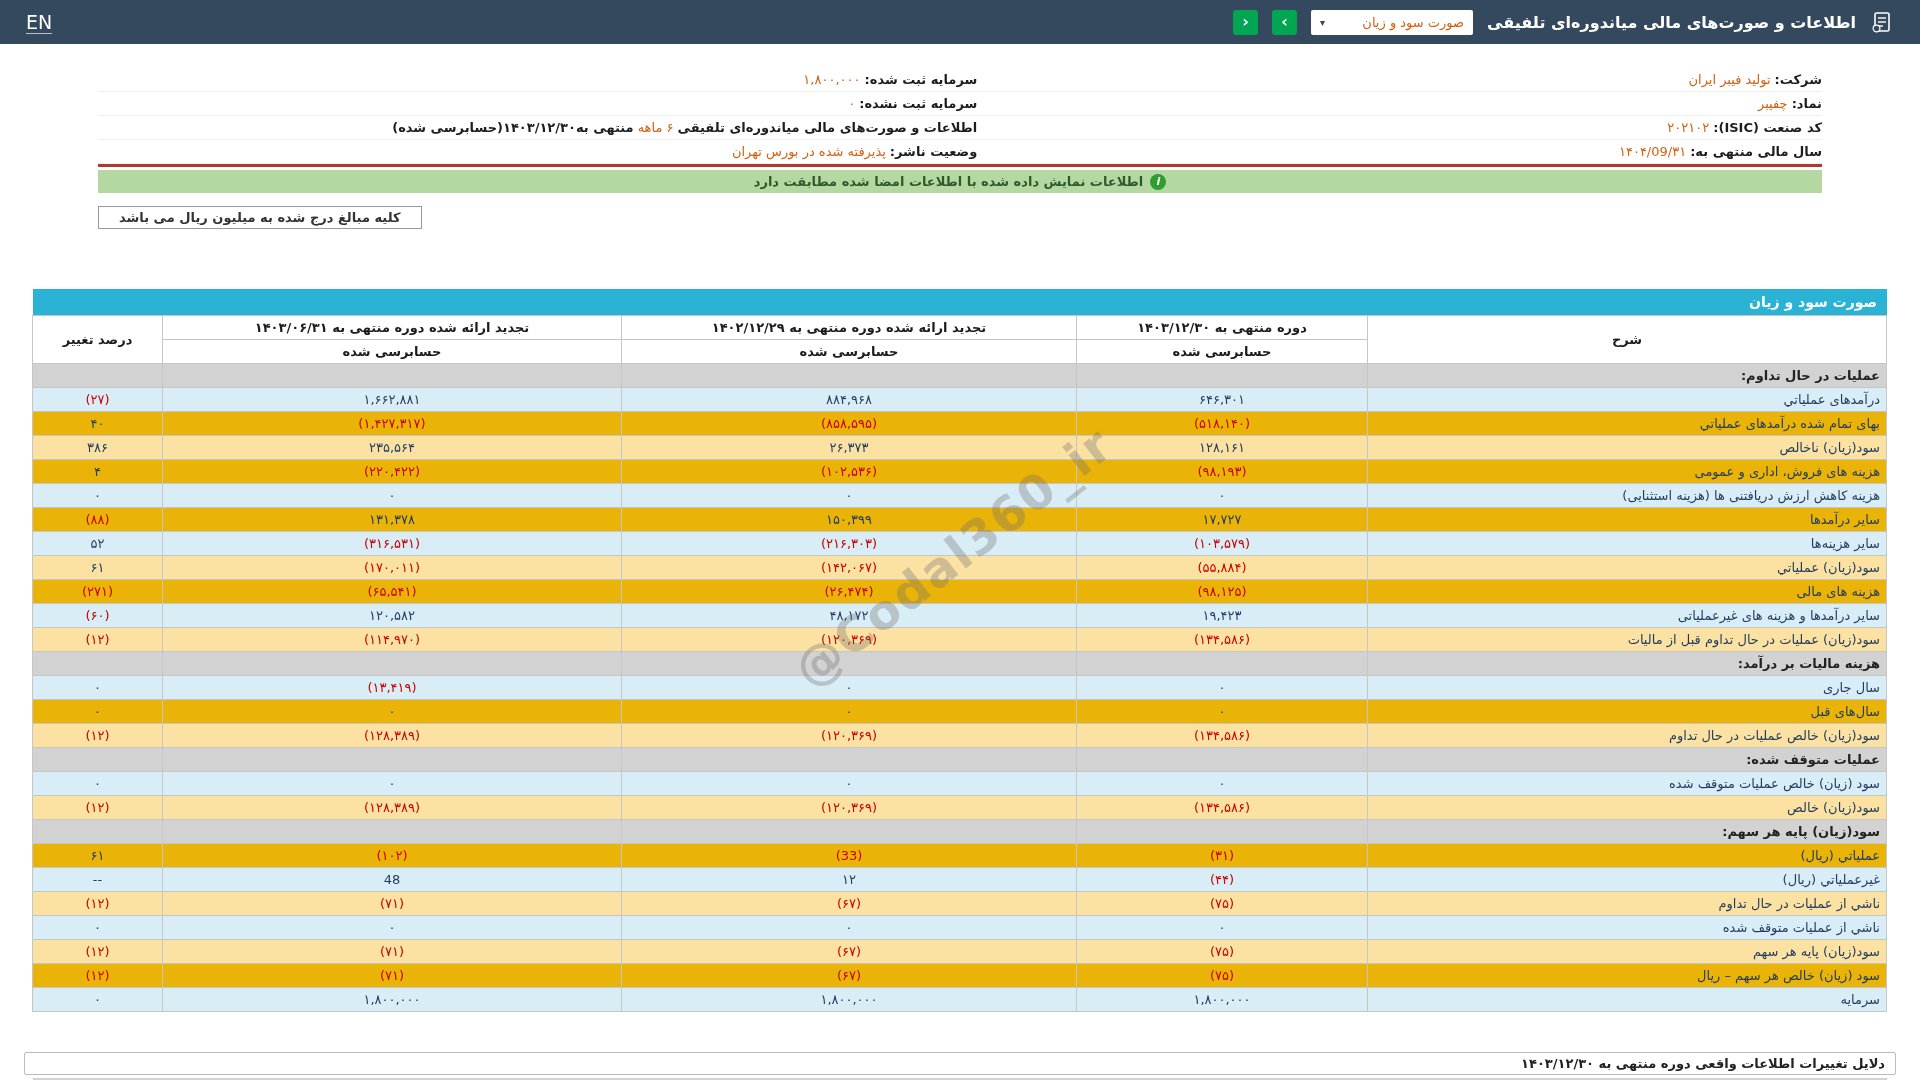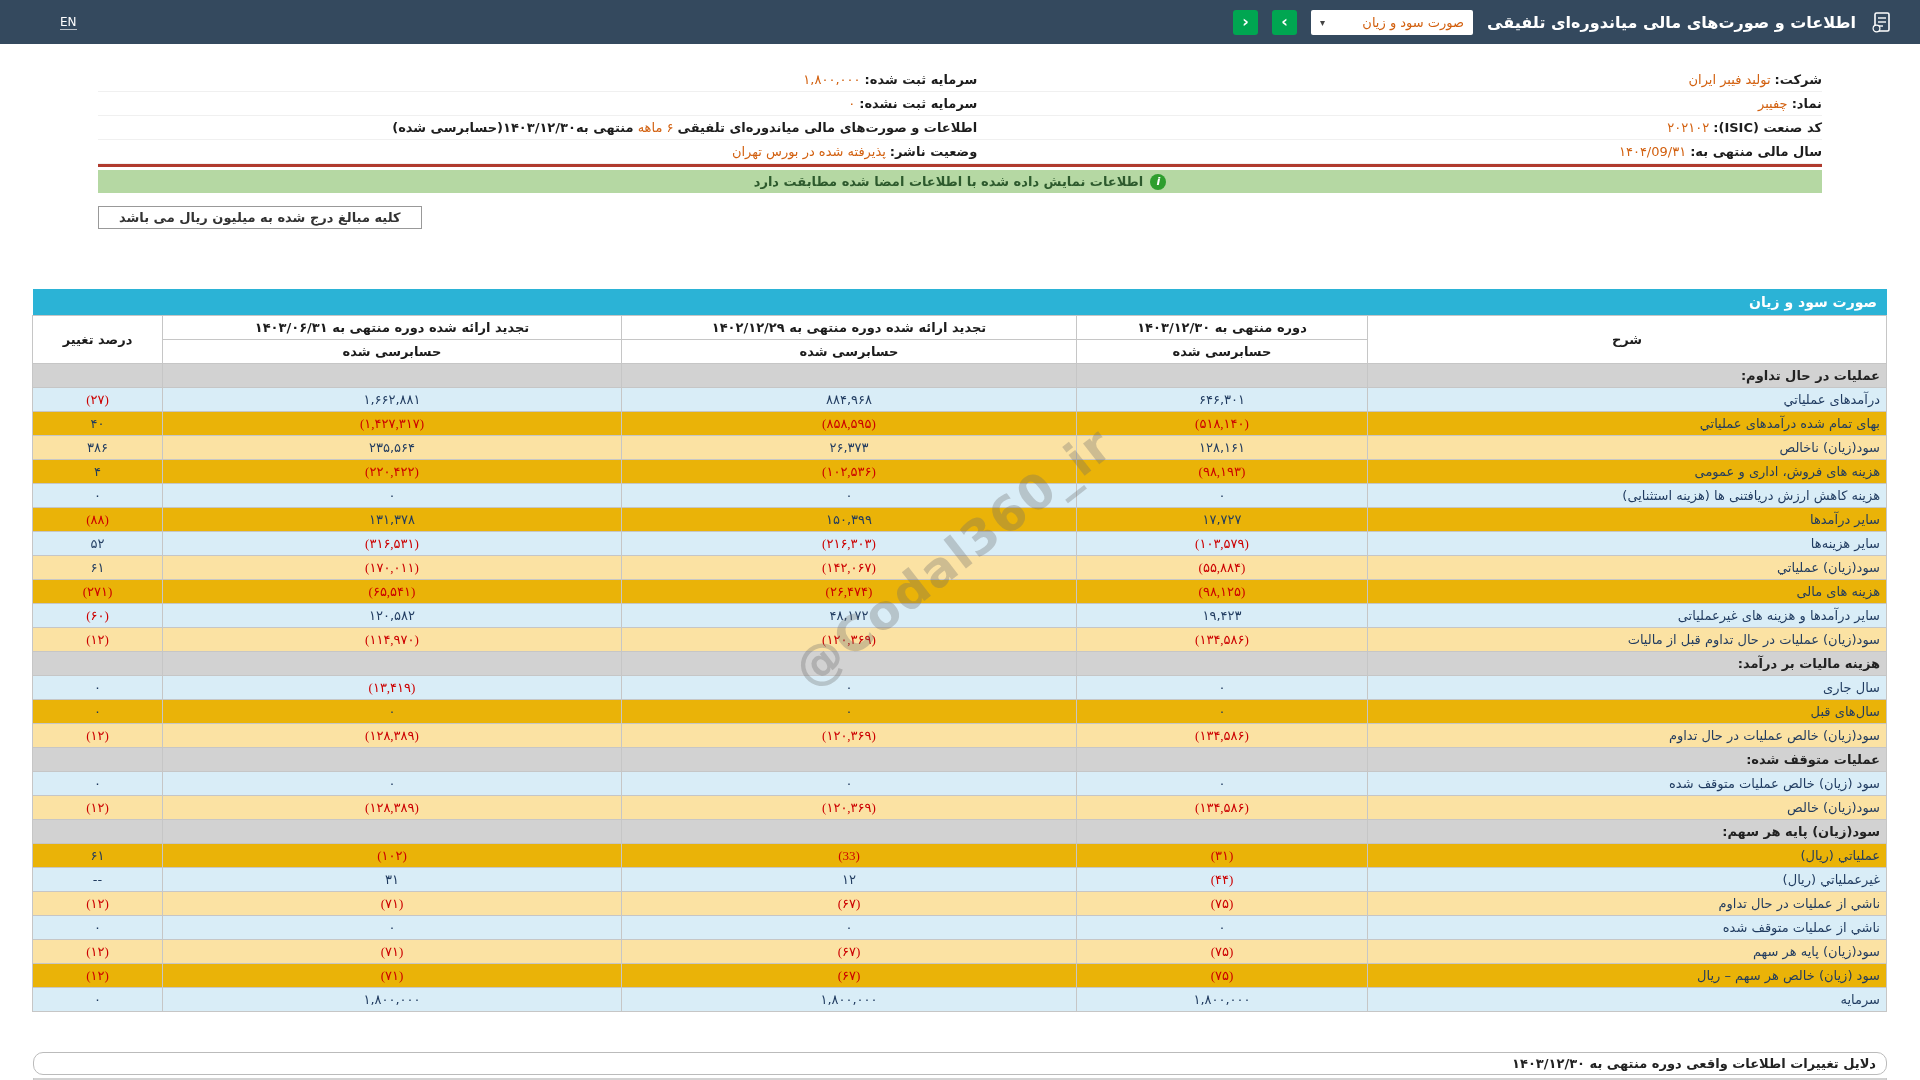--- a/index.html
+++ b/index.html
@@ -31,24 +31,23 @@
   .nav-btn {
     width:25px; height:25px;
     background:var(--button-green, #00a651);
     color:#fff; border:none; border-radius:3px;
     font-size:16px; font-weight:bold; line-height:1;
     cursor:pointer; display:flex; align-items:center; justify-content:center;
     font-family:"DejaVu Sans", sans-serif;
   }
   .nav-en {
     margin-right:auto;
-    color:#fff; font-size:12px; text-decoration:none;
+    color:#fff; font-size:19px; text-decoration:none;
     border-bottom:1px solid rgba(255,255,255,.65);
     cursor:pointer;
-    margin-left:34px;
   }
 
   
   .info-section { margin:24px 98px 0; border-bottom:3px solid var(--divider-red, #b03a2e); }
   .info-grid {
     display:grid; grid-auto-flow:column;
     grid-template-rows:repeat(4, 24px);
     grid-template-columns:49% 51%;
   }
   .info-row {
@@ -90,38 +89,38 @@
   }
   table.statement-table { width:100%; border-collapse:collapse; table-layout:fixed; font-size:13px; }
   .statement-table th, .statement-table td {
     border:1px solid #c6c6c6; height:24px; padding:0 6px;
     overflow:hidden; white-space:nowrap;
   }
   .statement-table thead th { background:#fff; font-weight:bold; color:#1c1c1c; text-align:center; }
   td.label-cell { text-align:right; color:var(--positive, #1f3a5f); }
   td.num-cell { text-align:center; direction:ltr; }
   td.pos { color:var(--positive, #1f3a5f); }
-  td.neg { color:var(--negative, #cc0000);font-family:Liberation Serif, serif; }
+  td.neg { color:var(--negative, #cc0000); }
   tr.section td { background:var(--row-section, #d2d2d2);margin-top:41px; }
   tr.section td.label-cell { font-weight:bold; color:#222; }
   tr.blue td   { background:var(--row-blue, #d9edf7); }
   tr.yellow td { background:var(--row-yellow, #fbe2a3); }
   tr.white td  { background:#eab308; }
 
   .watermark {
     position:absolute; left:640px; top:240px; width:560px;
     text-align:center; transform:rotate(-38deg);
     font-size:48px; font-weight:bold; letter-spacing:2px;
     color:rgba(110,110,110,.32); direction:ltr;
     pointer-events:none;
   }
 
   
   .footer-box {
-    margin:40px 33px 0; border:1px solid #bbb; border-radius:10px;
+    margin:40px 24px 0; border:1px solid #bbb; border-radius:2px;
     background:#fff; padding:3px 10px;
     font-size:13px; font-weight:bold; color:#222;
   }
   .footer-gray {
     margin:3px 33px 0; height:10px;
     background:var(--row-section, #d2d2d2);
     border:1px solid #c6c6c6; border-top:none;
   }
 </style>
 </head>
@@ -363,21 +362,21 @@
           <td class="label-cell">عملیاتي (ریال)</td>
           <td class="num-cell neg">(۳۱)</td>
           <td class="num-cell neg">(33)</td>
           <td class="num-cell neg">(۱۰۲)</td>
           <td class="num-cell pos">۶۱</td>
         </tr>
         <tr class="blue">
           <td class="label-cell">غیرعملیاتي (ریال)</td>
           <td class="num-cell neg">(۴۴)</td>
           <td class="num-cell pos">۱۲</td>
-          <td class="num-cell pos">۳۱</td>
+          <td class="num-cell pos">48</td>
           <td class="num-cell pos">--</td>
         </tr>
         <tr class="yellow">
           <td class="label-cell">ناشي از عملیات در حال تداوم</td>
           <td class="num-cell neg">(۷۵)</td>
           <td class="num-cell neg">(۶۷)</td>
           <td class="num-cell neg">(۷۱)</td>
           <td class="num-cell neg">(۱۲)</td>
         </tr>
         <tr class="blue">

